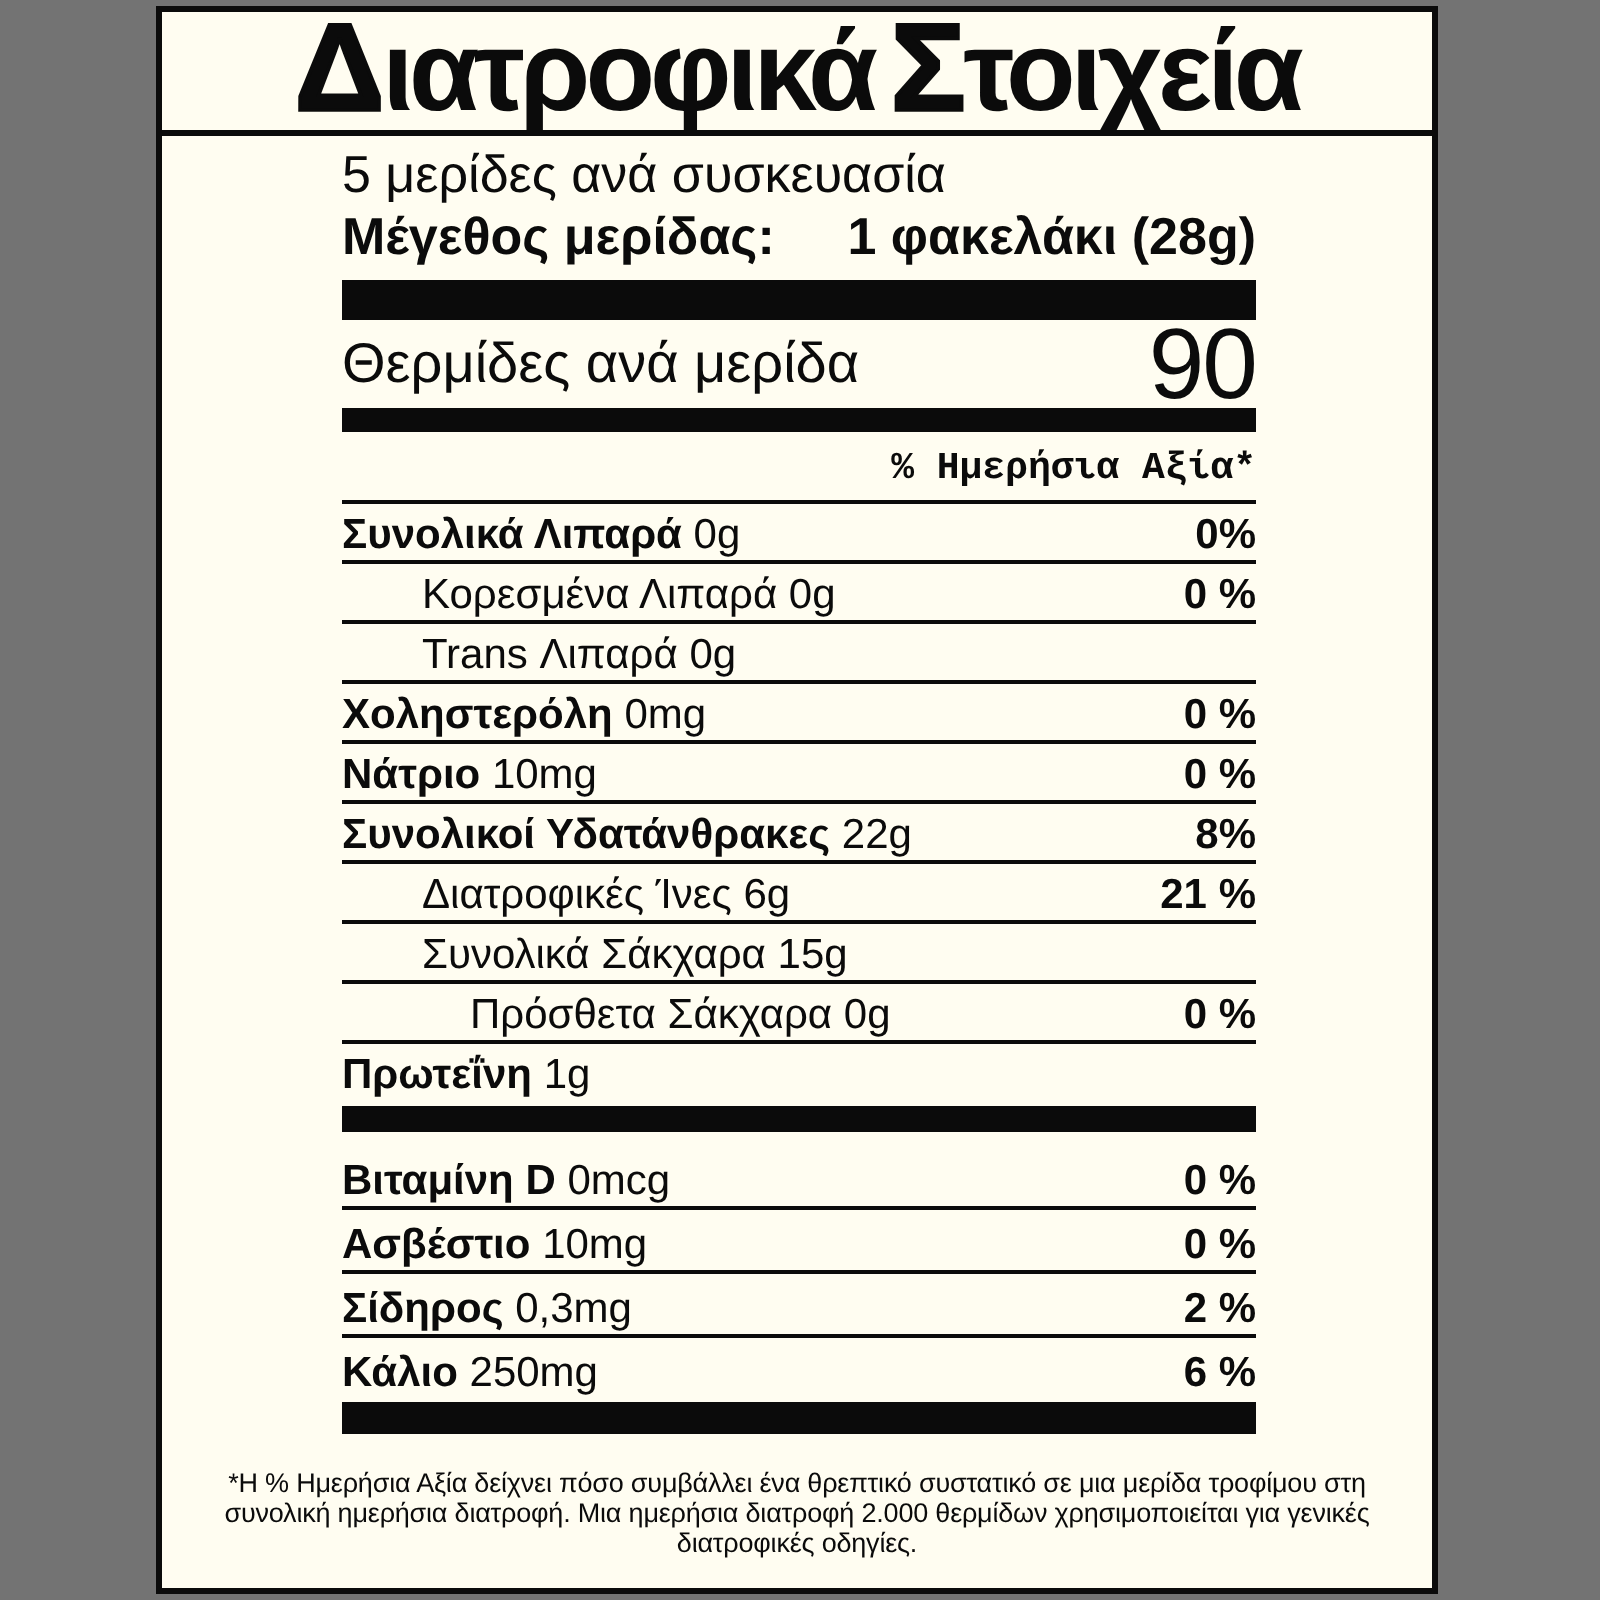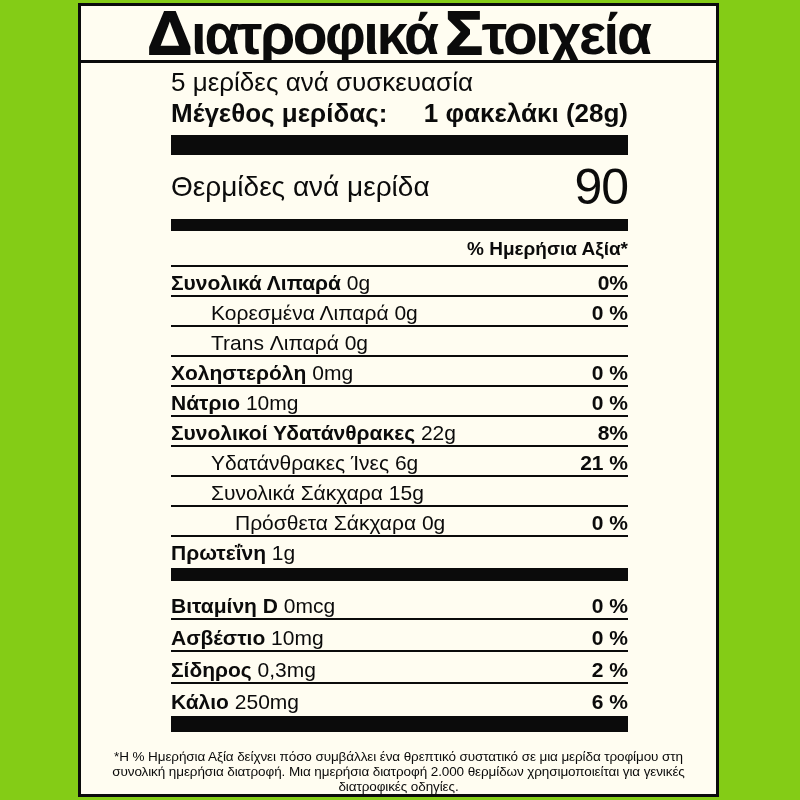--- a/index.html
+++ b/index.html
@@ -8,21 +8,21 @@
     width: 800px;
     height: 800px;
     background: #ffffff;
     font-family: "Liberation Sans", sans-serif;
     color: #0b0b0b;
   }
   .page {
     position: relative;
     width: 800px;
     height: 800px;
-    background: #84cc16;
+    background: #737373;
   }
   .frame {
     position: absolute;
     left: 78px;
     top: 3px;
     width: 641px;
     height: 794px;
     box-sizing: border-box;
     border: 3px solid #0b0b0b;
     background: #FFFDF1;
@@ -66,32 +66,33 @@
     font-weight: 700;
     font-size: 26px;
     line-height: 32px;
   }
   .bar { background: #0b0b0b; }
   .bar1 { margin-top: 6px; height: 20px; }
   .bar2 { height: 12px; }
   .bar3 { margin-top: 3px; height: 13px; }
   .bar4 { margin-top: 2px; height: 16px; }
   .calories {
-    height: 64px;
+    height: 44px;
     display: flex;
     justify-content: space-between;
     align-items: center;
   }
   .cal-label { font-size: 28px; }
   .cal-value { font-size: 50px; font-weight: 400; letter-spacing: -1px; }
   .dv-header {
     text-align: right;
     font-weight: 700;
     font-size: 19px;
     padding: 7px 0 5px 0;
+    font-family: Liberation Mono, monospace;
   }
   .nrow {
     display: flex;
     justify-content: space-between;
     align-items: flex-end;
     box-sizing: border-box;
     border-top: 2.5px solid #0b0b0b;
     height: 30px;
     font-size: 21px;
     line-height: 24px;
@@ -159,21 +160,21 @@
           </div>
           <div class="nrow">
             <span class="left-cell"><span class="nm b">Νάτριο</span> 10mg</span>
             <span class="dv">0 %</span>
           </div>
           <div class="nrow">
             <span class="left-cell"><span class="nm b">Συνολικοί Υδατάνθρακες</span> 22g</span>
             <span class="dv">8%</span>
           </div>
           <div class="nrow ind1">
-            <span class="left-cell"><span class="nm">Υδατάνθρακες Ίνες</span> 6g</span>
+            <span class="left-cell"><span class="nm">Διατροφικές Ίνες</span> 6g</span>
             <span class="dv">21 %</span>
           </div>
           <div class="nrow ind1">
             <span class="left-cell"><span class="nm">Συνολικά Σάκχαρα</span> 15g</span>
             <span class="dv"></span>
           </div>
           <div class="nrow ind2">
             <span class="left-cell"><span class="nm">Πρόσθετα Σάκχαρα</span> 0g</span>
             <span class="dv">0 %</span>
           </div>

